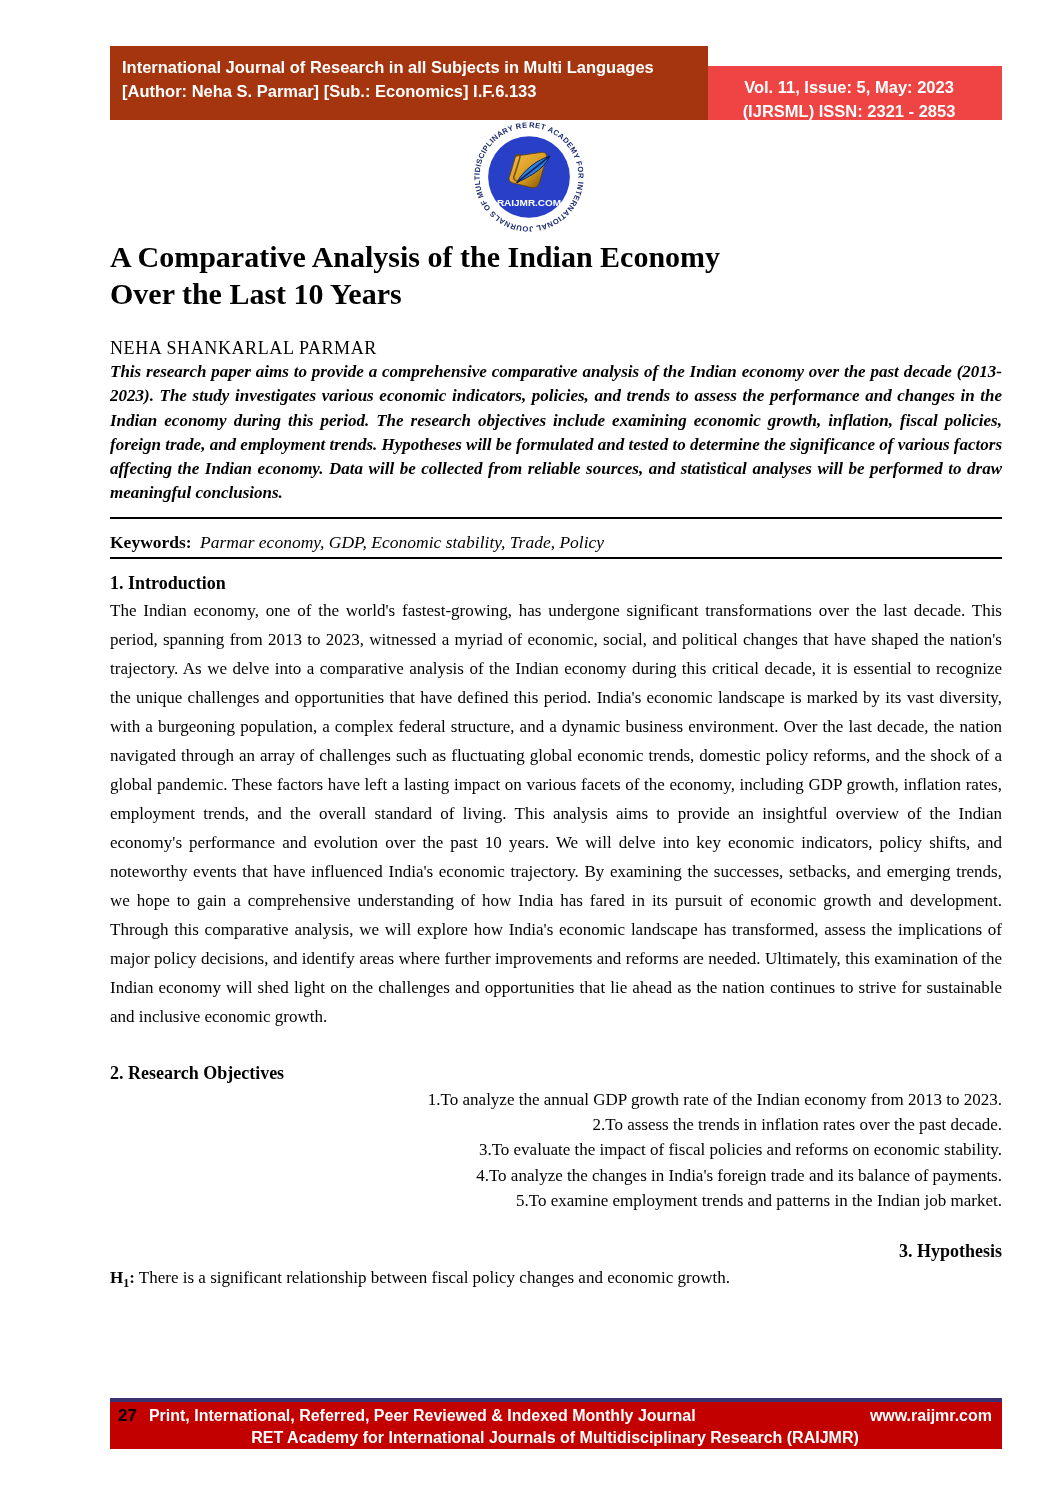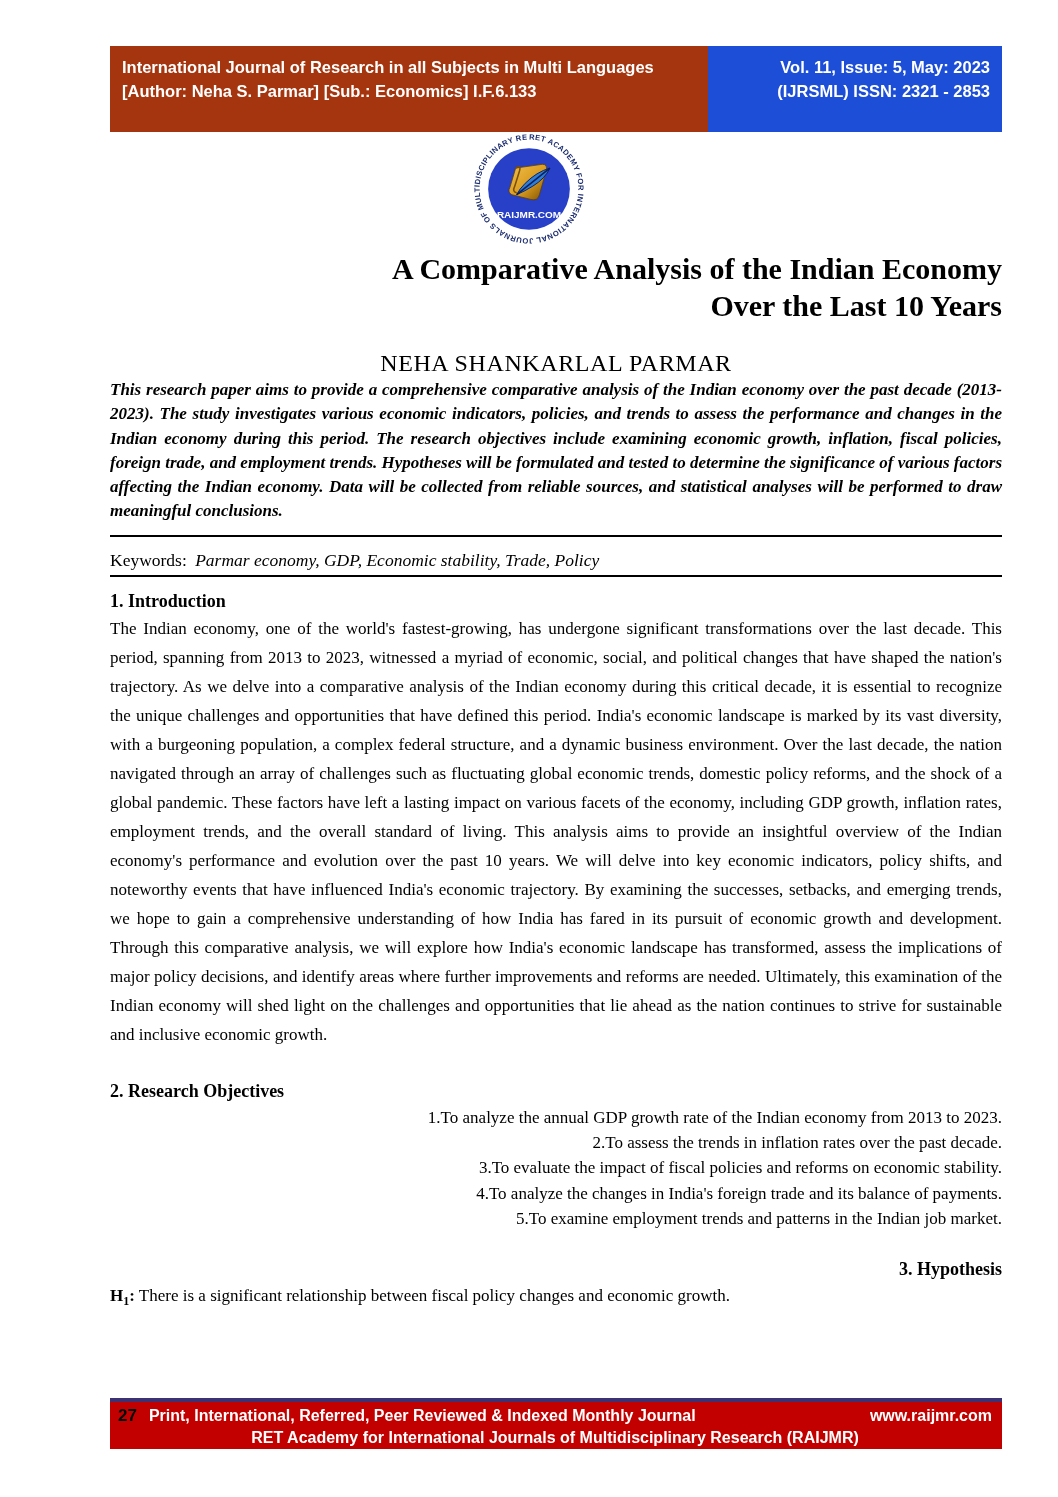--- a/index.html
+++ b/index.html
@@ -4,49 +4,49 @@
 <style>
   * { margin:0; padding:0; box-sizing:border-box; }
   html,body { background:#ffffff; }
   .page {
     position:relative; width:1058px; height:1497px; background:#ffffff;
     font-family:"Liberation Serif", serif; color:#000; overflow:hidden;
   }
   .content { margin-left:110px; width:892px; }
 
   
-  .topbar { display:flex; height:86px; margin-top:46px; }
+  .topbar { display:flex; height:74px; margin-top:46px; }
   .topbar-left {
     width:598px; background:#A5350E; color:#ffffff;
     font-family:"Liberation Sans", sans-serif; font-weight:bold; font-size:16.5px;
     padding:9px 0 0 12px; line-height:24px;
   }
   .topbar-right {
-    flex:1; background:#1d4ed8; color:#ffffff; text-align:right;
+    flex:1; background:#ef4444; color:#ffffff; text-align:center;
     font-family:"Liberation Sans", sans-serif; font-weight:bold; font-size:16.5px;
-    padding:9px 12px 0 0; line-height:24px;
+    padding:9px 12px 0 0; line-height:24px;margin-top:20px;
   }
 
   
   .logo-wrap { height:114px; display:flex; justify-content:center; align-items:center; }
 
   
-  .title { text-align:right; font-size:30px; font-weight:bold; line-height:37px; margin-top:4px; }
-  .author { text-align:center; font-size:24px; margin-top:26px; letter-spacing:0.6px; }
+  .title { text-align:left; font-size:30px; font-weight:bold; line-height:37px; margin-top:4px; }
+  .author { text-align:left; font-size:18px; margin-top:26px; letter-spacing:0.6px; }
 
   
   .abstract-heading { font-size:18px; font-weight:bold; margin-top:21px; }
   .abstract-body {
     font-size:17px; font-weight:bold; font-style:italic;
     text-align:justify; line-height:24.3px; margin-top:1px;
   }
 
   .rule { border:none; border-top:2px solid #000; margin-top:11px; }
   .keywords { font-size:17.5px; padding:11px 0 1px 0; line-height:24px; }
-  .keywords .kw-label { font-weight:normal; }
+  .keywords .kw-label { font-weight:bold; }
   .keywords .kw-value { font-style:italic; margin-left:4px; }
 
   h2.sec { font-size:18px; font-weight:bold; line-height:24px; }
   .sec-intro { margin-top:12px; }
   .body-text { font-size:17px; text-align:justify; line-height:29px; margin-top:1px; }
 
   .sec-obj { margin-top:30px; }
   .objectives { padding-left:8px; margin-top:2px; }
   .obj-item { font-size:17px; line-height:25.3px;text-align:right; }
 

